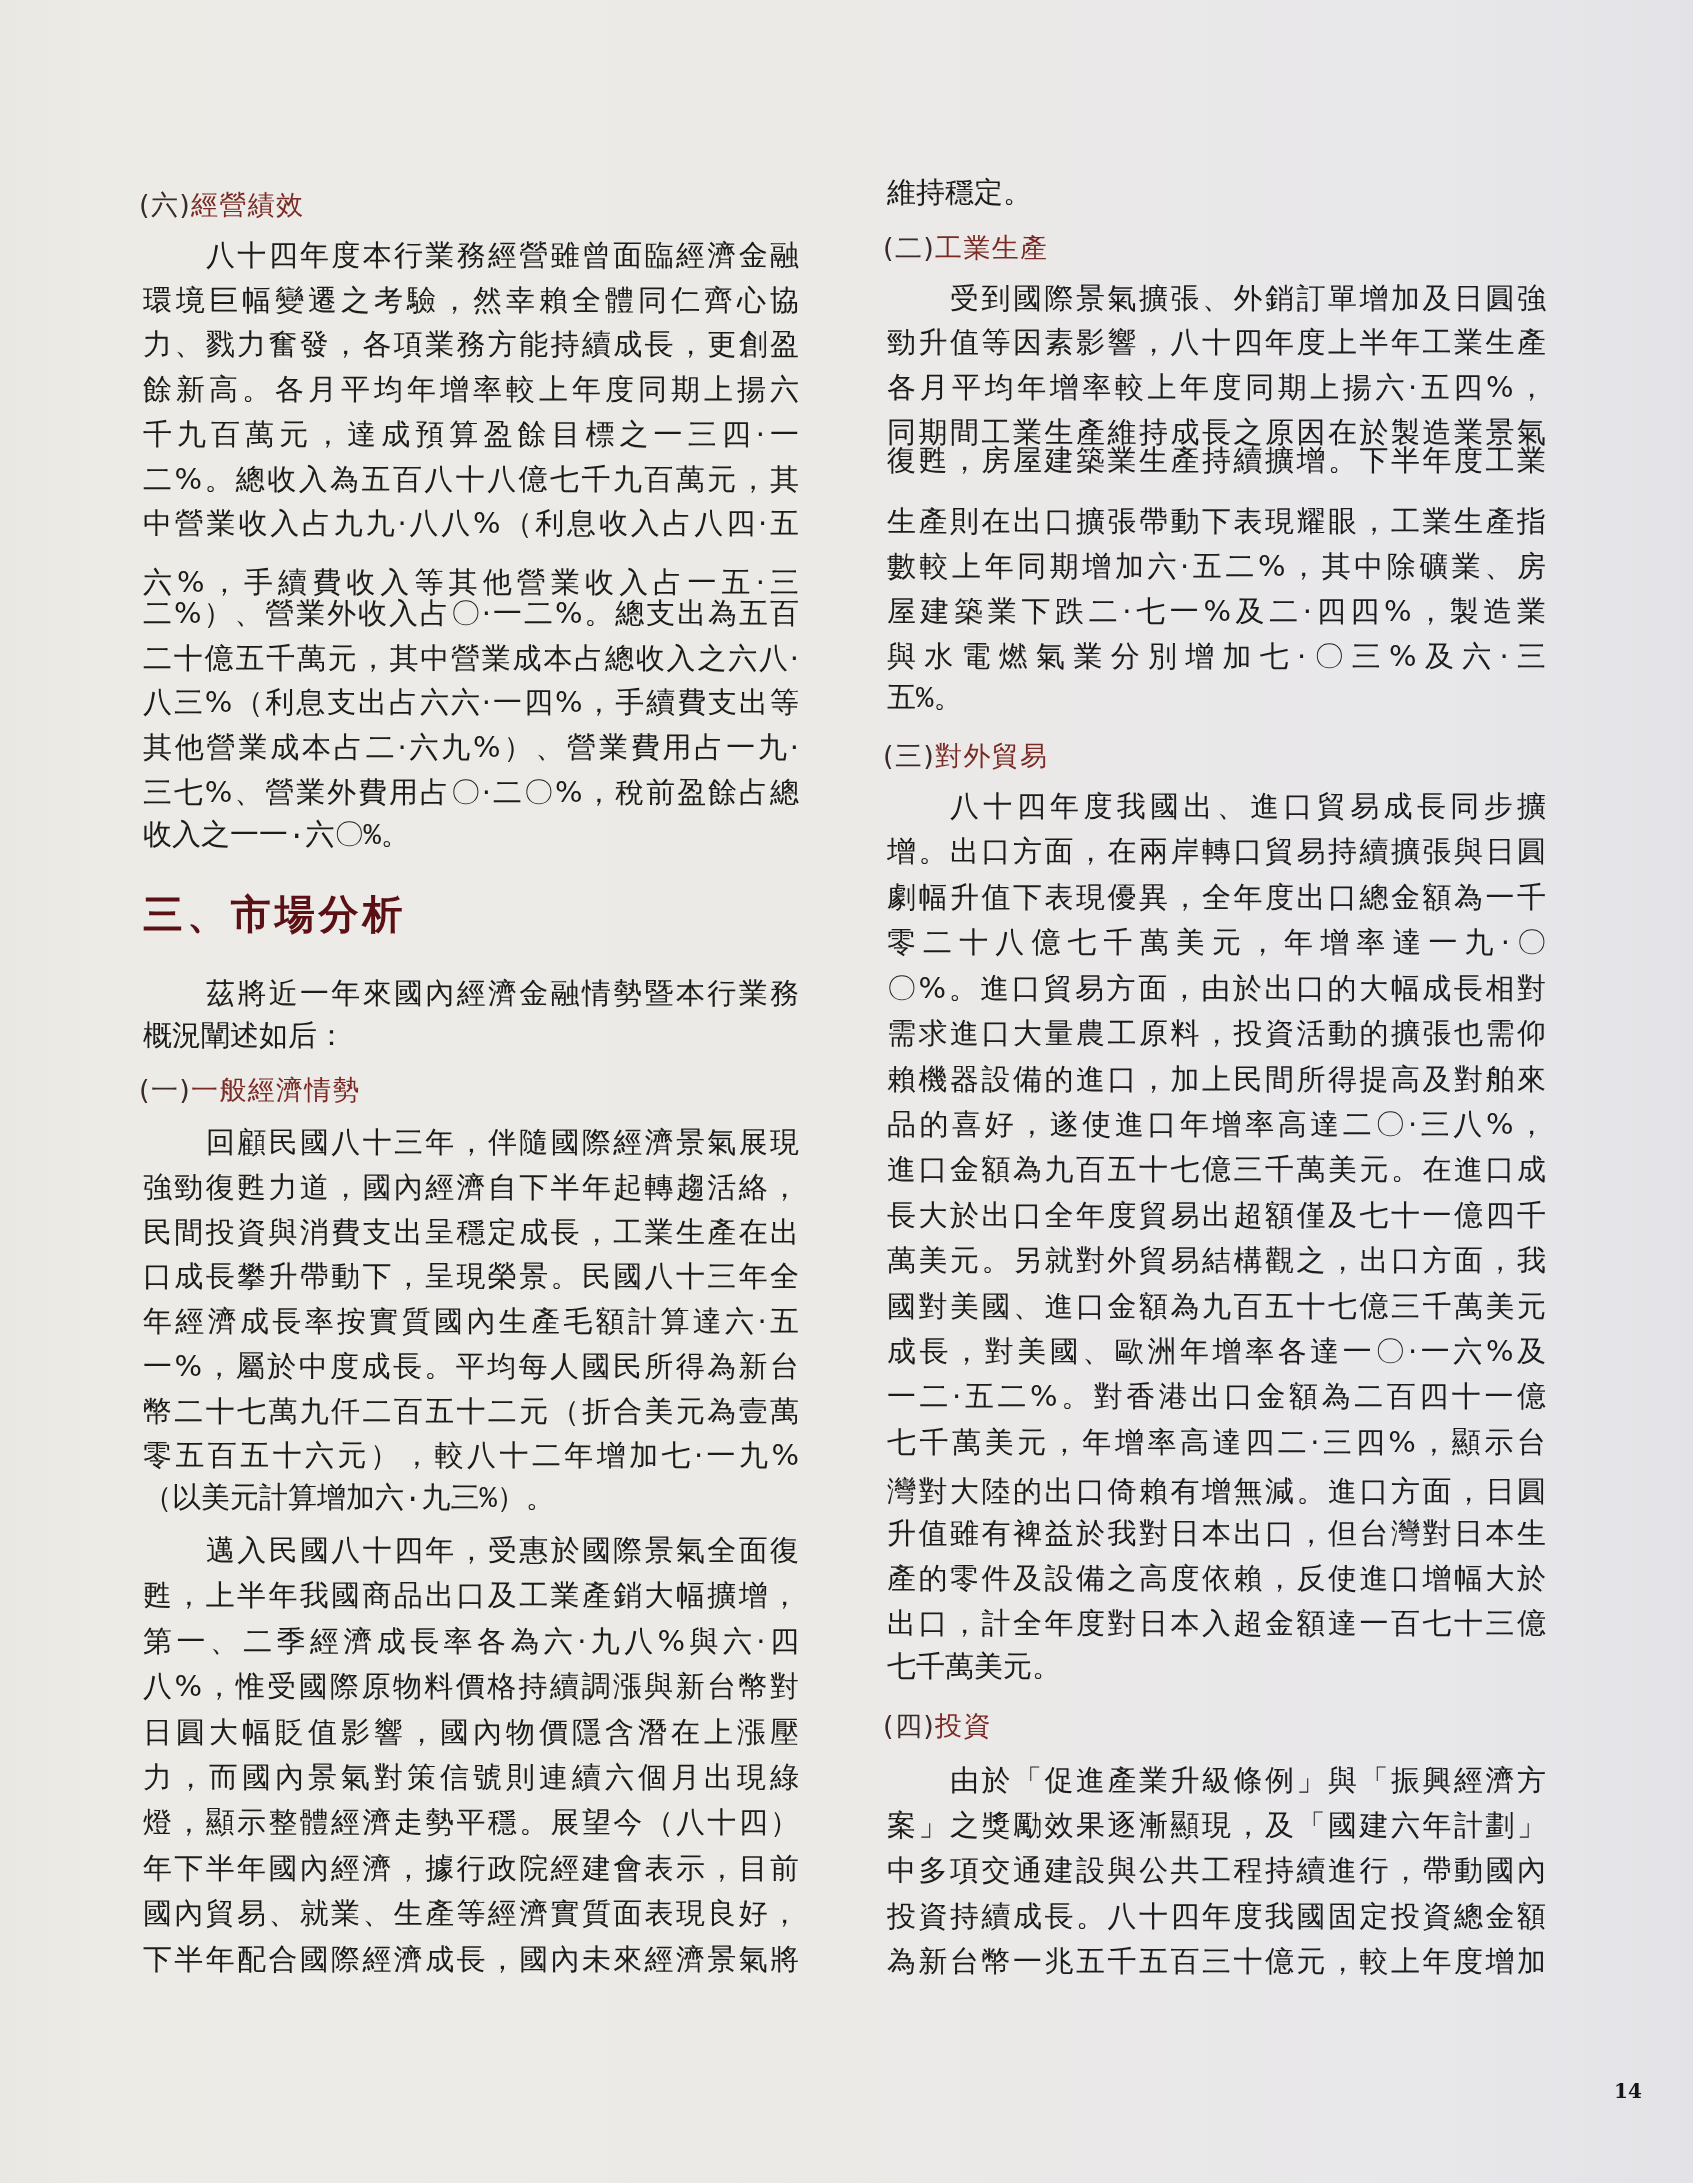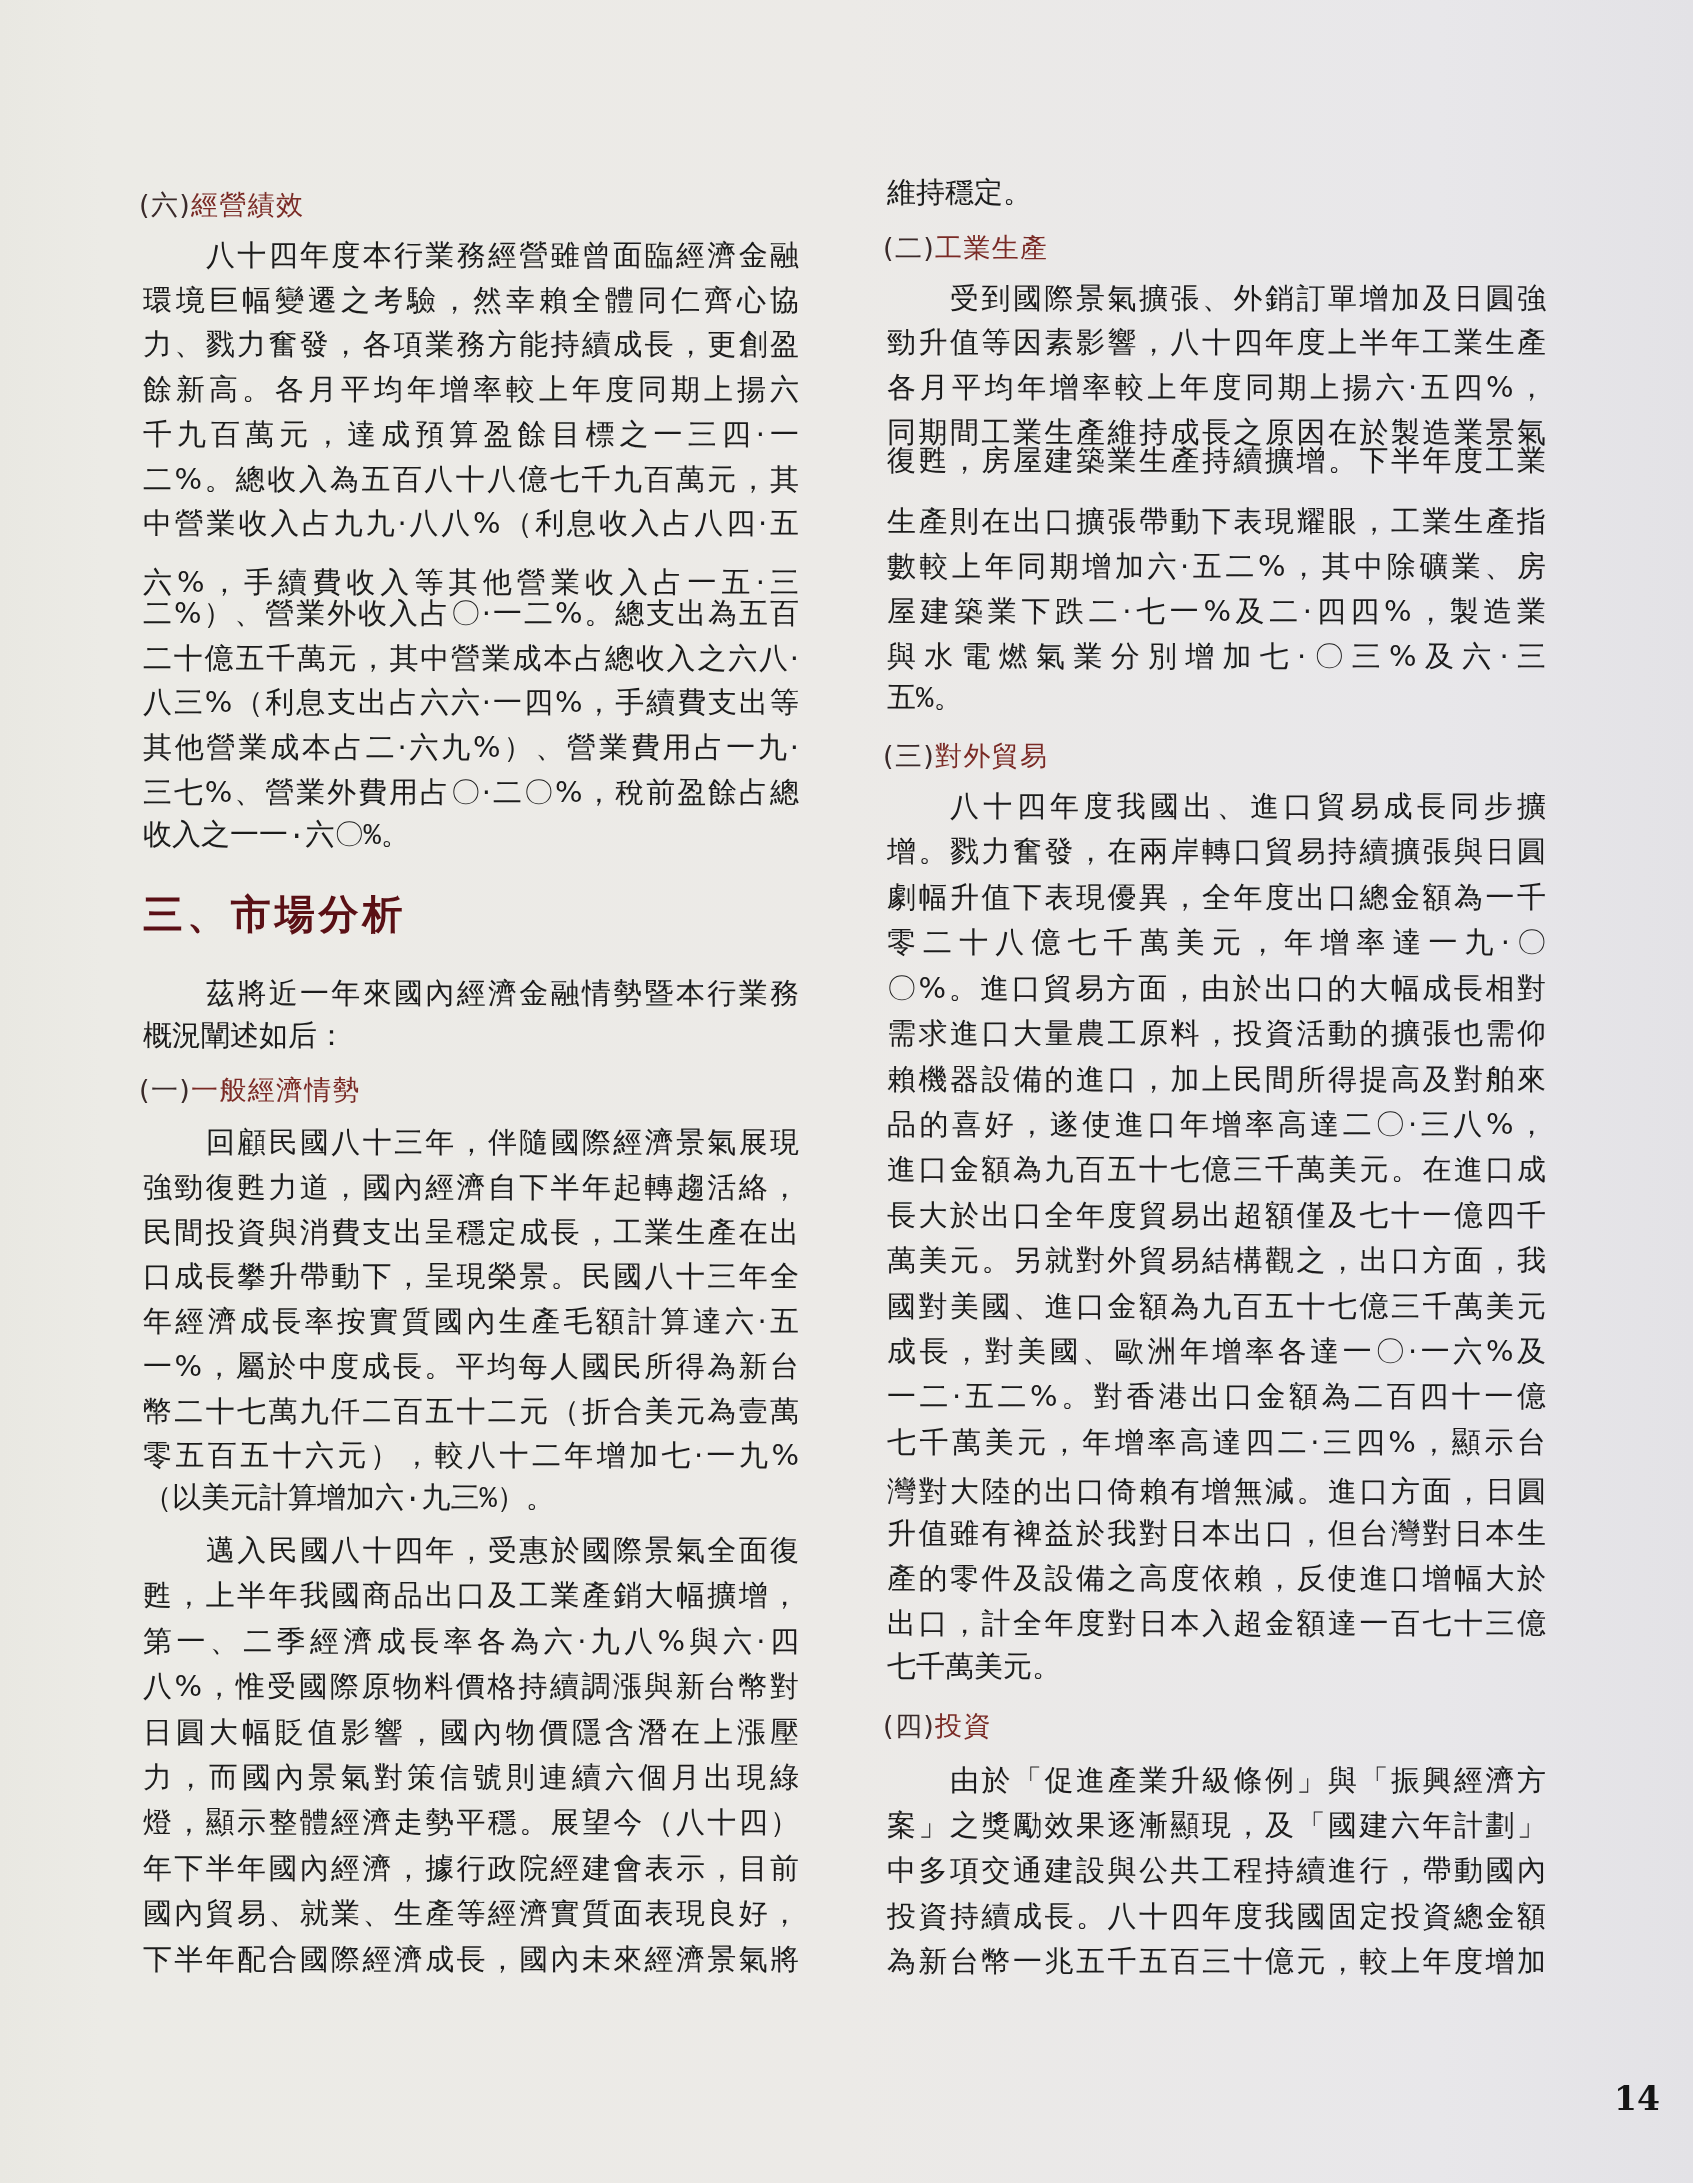--- a/index.html
+++ b/index.html
@@ -25,21 +25,21 @@
   }
   .sub .num { color:#3a2a2a; }
   .sub .tt { color:#7a2a25; }
   .h2 {
     position:absolute; left:0; font-size:40px; line-height:49px; height:49px;
     color:#5a1015; font-weight:bold; letter-spacing:3.9px; white-space:nowrap;
   }
   .pageno {
     position:absolute; left:1614px; top:2079px;
     font-family:"DejaVu Serif","Liberation Serif",serif; font-weight:bold;
-    font-size:33px; color:#151515;
+    font-size:20px; color:#151515;
   }
 </style>
 </head>
 <body>
 
 <div class="col left">
   <div class="sub" style="top:187px">
     <span class="num">(六)</span><span class="tt">經營績效</span>
   </div>
   <div>
@@ -113,21 +113,21 @@
     <div class="ln" style="top:593px">屋建築業下跌二·七一%及二·四四%，製造業</div>
     <div class="ln" style="top:638px">與水電燃氣業分別增加七·〇三%及六·三</div>
     <div class="ln short" style="top:682px">五%。</div>
   </div>
 
   <div class="sub" style="top:738px">
     <span class="num">(三)</span><span class="tt">對外貿易</span>
   </div>
   <div>
     <div class="ln indent" style="top:788px">八十四年度我國出、進口貿易成長同步擴</div>
-    <div class="ln" style="top:833px">增。戮力奮發，在兩岸轉口貿易持續擴張與日圓</div>
+    <div class="ln" style="top:833px">增。出口方面，在兩岸轉口貿易持續擴張與日圓</div>
     <div class="ln" style="top:879px">劇幅升值下表現優異，全年度出口總金額為一千</div>
     <div class="ln" style="top:924px">零二十八億七千萬美元，年增率達一九·〇</div>
     <div class="ln" style="top:970px">〇%。進口貿易方面，由於出口的大幅成長相對</div>
     <div class="ln" style="top:1015px">需求進口大量農工原料，投資活動的擴張也需仰</div>
     <div class="ln" style="top:1061px">賴機器設備的進口，加上民間所得提高及對舶來</div>
     <div class="ln" style="top:1106px">品的喜好，遂使進口年增率高達二〇·三八%，</div>
     <div class="ln" style="top:1151px">進口金額為九百五十七億三千萬美元。在進口成</div>
     <div class="ln" style="top:1197px">長大於出口全年度貿易出超額僅及七十一億四千</div>
     <div class="ln" style="top:1242px">萬美元。另就對外貿易結構觀之，出口方面，我</div>
     <div class="ln" style="top:1288px">國對美國、進口金額為九百五十七億三千萬美元</div>

